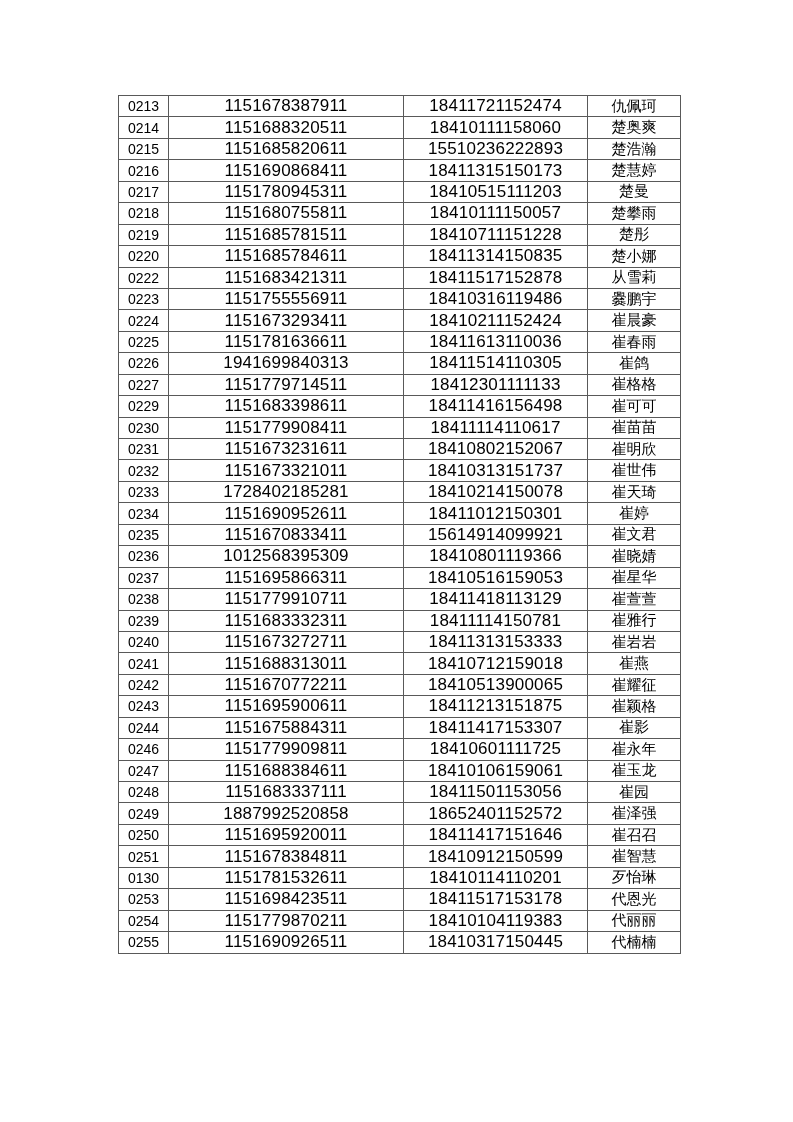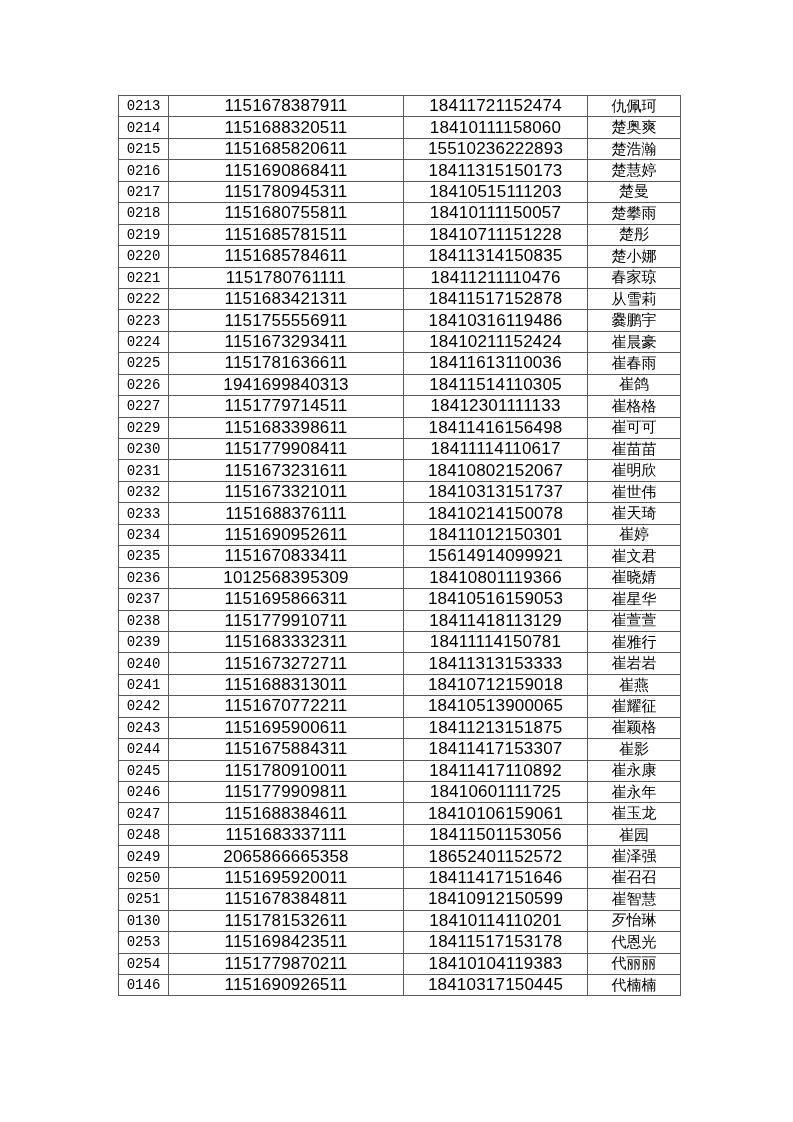--- a/index.html
+++ b/index.html
@@ -28,21 +28,21 @@
     padding: 0;
     text-align: center;
     vertical-align: middle;
     color: var(--text-color, #000000);
     white-space: nowrap;
     overflow: hidden;
     box-sizing: border-box;
   }
   
   td.col0 {
-    font-family: Liberation Mono, monospace;
+    font-family: Liberation Sans, sans-serif;
     font-size: 14px;
   }
   
   td.col1, td.col2 {
     font-family: "Liberation Sans", "DejaVu Sans", sans-serif;
     font-size: 17px;
     letter-spacing: 0.2px;
   }
   
   td.col3 {
@@ -104,26 +104,20 @@
           <td class="col2">18410711151228</td>
           <td class="col3">楚彤</td>
         </tr>
         <tr>
           <td class="col0">0220</td>
           <td class="col1">1151685784611</td>
           <td class="col2">18411314150835</td>
           <td class="col3">楚小娜</td>
         </tr>
         <tr>
-          <td class="col0">0221</td>
-          <td class="col1">1151780761111</td>
-          <td class="col2">18411211110476</td>
-          <td class="col3">春家琼</td>
-        </tr>
-        <tr>
           <td class="col0">0222</td>
           <td class="col1">1151683421311</td>
           <td class="col2">18411517152878</td>
           <td class="col3">从雪莉</td>
         </tr>
         <tr>
           <td class="col0">0223</td>
           <td class="col1">1151755556911</td>
           <td class="col2">18410316119486</td>
           <td class="col3">爨鹏宇</td>
@@ -171,21 +165,21 @@
           <td class="col3">崔明欣</td>
         </tr>
         <tr>
           <td class="col0">0232</td>
           <td class="col1">1151673321011</td>
           <td class="col2">18410313151737</td>
           <td class="col3">崔世伟</td>
         </tr>
         <tr>
           <td class="col0">0233</td>
-          <td class="col1">1151688376111</td>
+          <td class="col1">1728402185281</td>
           <td class="col2">18410214150078</td>
           <td class="col3">崔天琦</td>
         </tr>
         <tr>
           <td class="col0">0234</td>
           <td class="col1">1151690952611</td>
           <td class="col2">18411012150301</td>
           <td class="col3">崔婷</td>
         </tr>
         <tr>
@@ -242,46 +236,40 @@
           <td class="col2">18411213151875</td>
           <td class="col3">崔颖格</td>
         </tr>
         <tr>
           <td class="col0">0244</td>
           <td class="col1">1151675884311</td>
           <td class="col2">18411417153307</td>
           <td class="col3">崔影</td>
         </tr>
         <tr>
-          <td class="col0">0245</td>
-          <td class="col1">1151780910011</td>
-          <td class="col2">18411417110892</td>
-          <td class="col3">崔永康</td>
-        </tr>
-        <tr>
           <td class="col0">0246</td>
           <td class="col1">1151779909811</td>
           <td class="col2">18410601111725</td>
           <td class="col3">崔永年</td>
         </tr>
         <tr>
           <td class="col0">0247</td>
           <td class="col1">1151688384611</td>
           <td class="col2">18410106159061</td>
           <td class="col3">崔玉龙</td>
         </tr>
         <tr>
           <td class="col0">0248</td>
           <td class="col1">1151683337111</td>
           <td class="col2">18411501153056</td>
           <td class="col3">崔园</td>
         </tr>
         <tr>
           <td class="col0">0249</td>
-          <td class="col1">2065866665358</td>
+          <td class="col1">1887992520858</td>
           <td class="col2">18652401152572</td>
           <td class="col3">崔泽强</td>
         </tr>
         <tr>
           <td class="col0">0250</td>
           <td class="col1">1151695920011</td>
           <td class="col2">18411417151646</td>
           <td class="col3">崔召召</td>
         </tr>
         <tr>
@@ -302,20 +290,20 @@
           <td class="col2">18411517153178</td>
           <td class="col3">代恩光</td>
         </tr>
         <tr>
           <td class="col0">0254</td>
           <td class="col1">1151779870211</td>
           <td class="col2">18410104119383</td>
           <td class="col3">代丽丽</td>
         </tr>
         <tr>
-          <td class="col0">0146</td>
+          <td class="col0">0255</td>
           <td class="col1">1151690926511</td>
           <td class="col2">18410317150445</td>
           <td class="col3">代楠楠</td>
         </tr>
       </tbody>
   </table>
 </div>
 
 </body></html>

